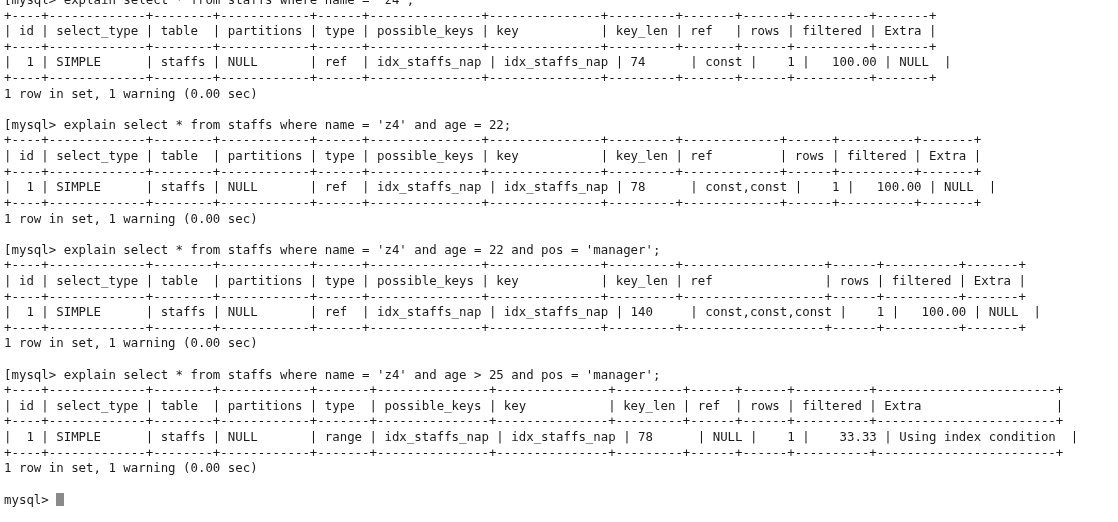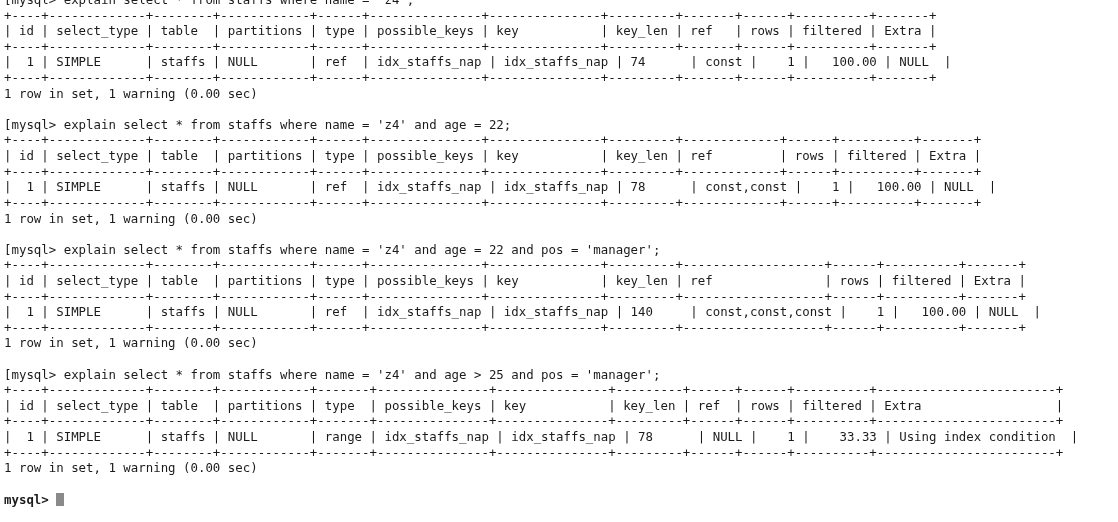--- a/index.html
+++ b/index.html
@@ -36,21 +36,21 @@
     font-family: "DejaVu Sans Mono", "Liberation Mono", monospace;
     font-size: 12.4px;
     line-height: 15.62px;
   }
   .line {
     white-space: pre;
     height: 15.62px;
     font-family: "DejaVu Sans Mono", "Liberation Mono", monospace;
   }
   .line.blank { color: transparent; }
-  .prompt-line { white-space: pre; font-weight: bold; }
+  .prompt-line { white-space: pre; }
   .cursor {
     display: inline-block;
     width: 7.45px;
     height: 12.5px;
     background: #8a8a8a;
     vertical-align: -2px;
   }
   .clipped-top {
     position: absolute;
     left: 4px;

